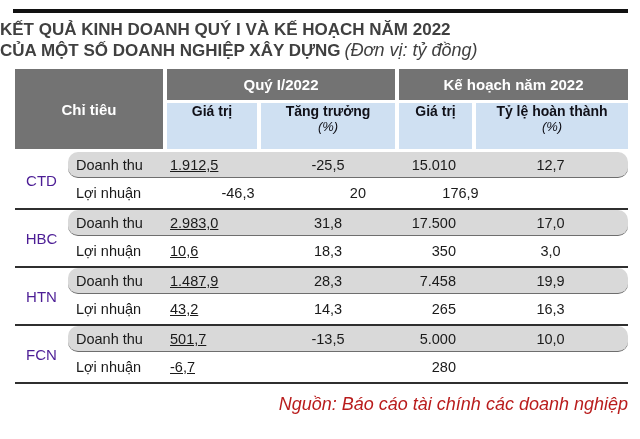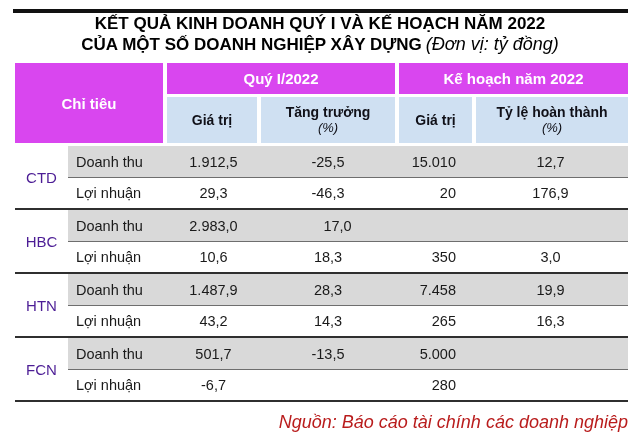--- a/index.html
+++ b/index.html
@@ -6,54 +6,54 @@
   html,body { background:#ffffff; }
   body {
     width:640px; height:439px;
     font-family:"Liberation Sans", sans-serif;
     color:#1a1a1a;
     position:relative;
     overflow:hidden;
   }
   .black-bar { margin:9px 12px 0 13px; height:4px; background:#111111; }
 
-  .title-block { text-align:center; font-weight:bold; font-size:17px; line-height:21px; color:#000000; }
+  .title-block { margin-top:6px; font-weight:bold; font-size:17px; line-height:21px; color:#404040; }
   .unit-note { font-style:italic; font-weight:normal; font-size:18px; margin-left:4px; }
 
   
   .thead {
     margin:8px 0 0 15px; width:613px;
     display:grid;
     grid-template-columns:148px 90px 134px 73px 152px;
     grid-template-rows:31px 46px;
     column-gap:4px; row-gap:3px;
     background:#ffffff;
   }
   .cell-blue {
-    background:#d946ef; color:#ffffff; font-weight:bold; font-size:15px;
+    background:#737373; color:#ffffff; font-weight:bold; font-size:15px;
     display:flex; align-items:center; justify-content:center;
   }
   .criteria-cell { grid-row:1 / 3; grid-column:1; }
   .group1-cell { grid-row:1; grid-column:2 / 4; }
   .group2-cell { grid-row:1; grid-column:4 / 6; }
   .cell-light {
     background:#cfe0f2; color:#101018; font-weight:bold; font-size:14px; line-height:16px;
-    display:flex; flex-direction:column; align-items:center; justify-content:center;
+    display:flex; flex-direction:column; align-items:center; 
   }
   .pct-note { font-style:italic; font-weight:normal; font-size:13px; }
 
   
   .tbody { margin:3px 0 0 15px; width:613px; }
   .group { display:flex; border-bottom:2px solid #2f2f2f; }
   .company-cell { width:53px; display:flex; align-items:center; justify-content:center; font-size:15px; color:#4c1d95; }
   .rows { width:560px; }
   .row { display:flex; align-items:center; height:30px; font-size:14.5px; }
-  .row.revenue { background:#d9d9d9; border-bottom:1px solid #6e6e6e; height:32px; }
+  .row.revenue { background:#d9d9d9; border-bottom:1px solid #6e6e6e; height:26px;border-radius:10px; }
   .c-metric { width:102px; padding-left:8px; }
-  .c-q1val  { width:90px;  text-align:center; padding-right:3px; }
+  .c-q1val  { width:90px;  text-align:left; padding-right:3px;text-decoration:underline; }
   .c-growth { width:136px; text-align:center; }
   .c-planval{ width:77px;  text-align:right; padding-right:17px; }
   .c-ratio  { width:155px; text-align:center; }
 
   .source-line { margin:10px 12px 0 0; text-align:right; font-style:italic; font-size:18px; color:#b91c1c; }
 </style>
 </head>
 <body>
 
 <div class="black-bar"></div>
@@ -90,34 +90,35 @@
     <div class="rows">
       <div class="row revenue">
         <div class="c-metric">Doanh thu</div>
         <div class="c-q1val">1.912,5</div>
         <div class="c-growth">-25,5</div>
         <div class="c-planval">15.010</div>
         <div class="c-ratio">12,7</div>
       </div>
       <div class="row profit">
         <div class="c-metric">Lợi nhuận</div>
-        <div class="c-q1val">29,3</div>
         <div class="c-growth">-46,3</div>
         <div class="c-planval">20</div>
         <div class="c-ratio">176,9</div>
       </div>
     </div>
   </div>
 
   <div class="group">
     <div class="company-cell">HBC</div>
     <div class="rows">
       <div class="row revenue">
         <div class="c-metric">Doanh thu</div>
         <div class="c-q1val">2.983,0</div>
+        <div class="c-growth">31,8</div>
+        <div class="c-planval">17.500</div>
         <div class="c-ratio">17,0</div>
       </div>
       <div class="row profit">
         <div class="c-metric">Lợi nhuận</div>
         <div class="c-q1val">10,6</div>
         <div class="c-growth">18,3</div>
         <div class="c-planval">350</div>
         <div class="c-ratio">3,0</div>
       </div>
     </div>
@@ -144,20 +145,21 @@
   </div>
 
   <div class="group">
     <div class="company-cell">FCN</div>
     <div class="rows">
       <div class="row revenue">
         <div class="c-metric">Doanh thu</div>
         <div class="c-q1val">501,7</div>
         <div class="c-growth">-13,5</div>
         <div class="c-planval">5.000</div>
+        <div class="c-ratio">10,0</div>
       </div>
       <div class="row profit">
         <div class="c-metric">Lợi nhuận</div>
         <div class="c-q1val">-6,7</div>
         <div class="c-growth"></div>
         <div class="c-planval">280</div>
         <div class="c-ratio"></div>
       </div>
     </div>
   </div>

